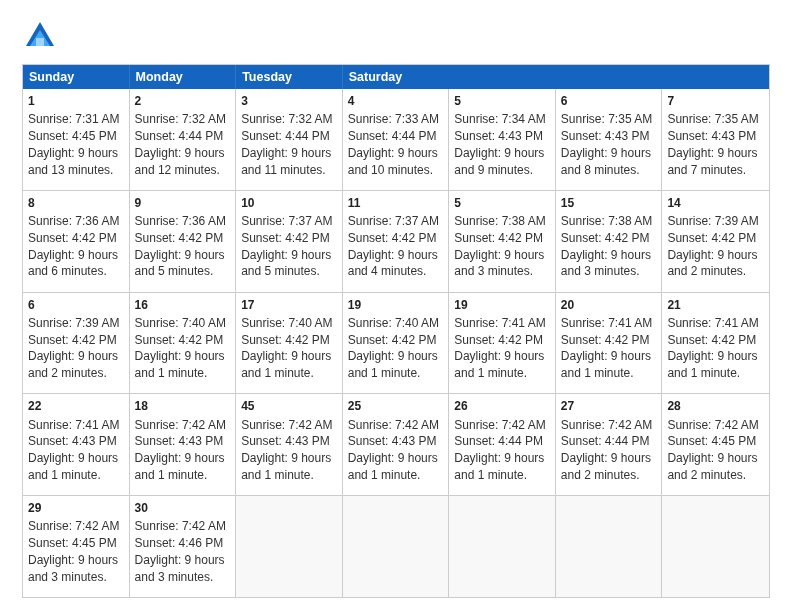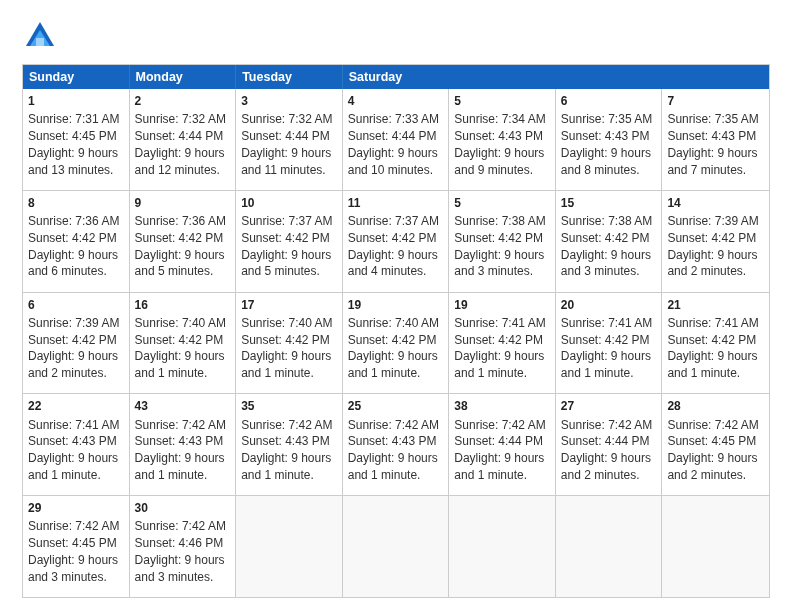--- a/index.html
+++ b/index.html
@@ -235,33 +235,33 @@
             <span class="day-num">21</span>
             <div class="info">Sunrise: 7:41 AM<br>Sunset: 4:42 PM<br>Daylight: 9 hours and 1 minute.</div>
           </div>
         </div>
         <div class="cal-row">
           <div class="cal-cell">
             <span class="day-num">22</span>
             <div class="info">Sunrise: 7:41 AM<br>Sunset: 4:43 PM<br>Daylight: 9 hours and 1 minute.</div>
           </div>
           <div class="cal-cell">
-            <span class="day-num">43</span>
+            <span class="day-num">18</span>
             <div class="info">Sunrise: 7:42 AM<br>Sunset: 4:43 PM<br>Daylight: 9 hours and 1 minute.</div>
           </div>
           <div class="cal-cell">
-            <span class="day-num">35</span>
+            <span class="day-num">45</span>
             <div class="info">Sunrise: 7:42 AM<br>Sunset: 4:43 PM<br>Daylight: 9 hours and 1 minute.</div>
           </div>
           <div class="cal-cell">
             <span class="day-num">25</span>
             <div class="info">Sunrise: 7:42 AM<br>Sunset: 4:43 PM<br>Daylight: 9 hours and 1 minute.</div>
           </div>
           <div class="cal-cell">
-            <span class="day-num">38</span>
+            <span class="day-num">26</span>
             <div class="info">Sunrise: 7:42 AM<br>Sunset: 4:44 PM<br>Daylight: 9 hours and 1 minute.</div>
           </div>
           <div class="cal-cell">
             <span class="day-num">27</span>
             <div class="info">Sunrise: 7:42 AM<br>Sunset: 4:44 PM<br>Daylight: 9 hours and 2 minutes.</div>
           </div>
           <div class="cal-cell">
             <span class="day-num">28</span>
             <div class="info">Sunrise: 7:42 AM<br>Sunset: 4:45 PM<br>Daylight: 9 hours and 2 minutes.</div>
           </div>

